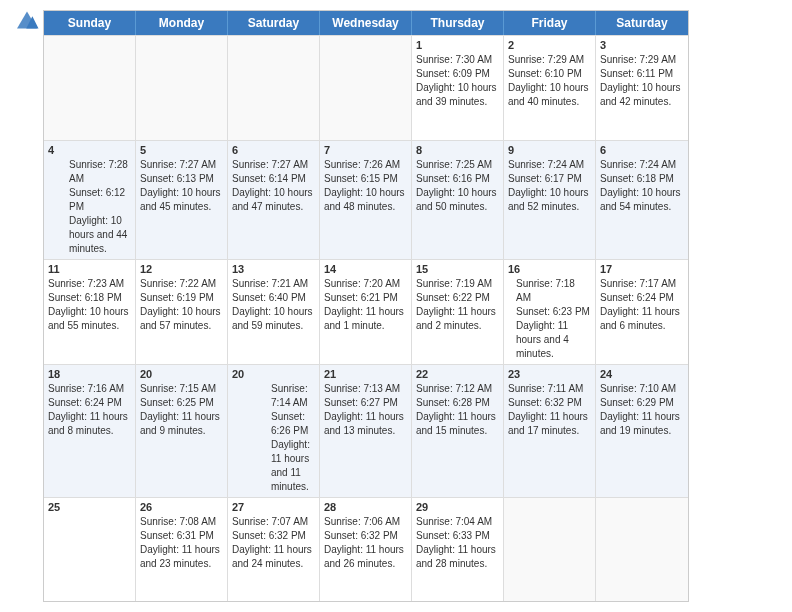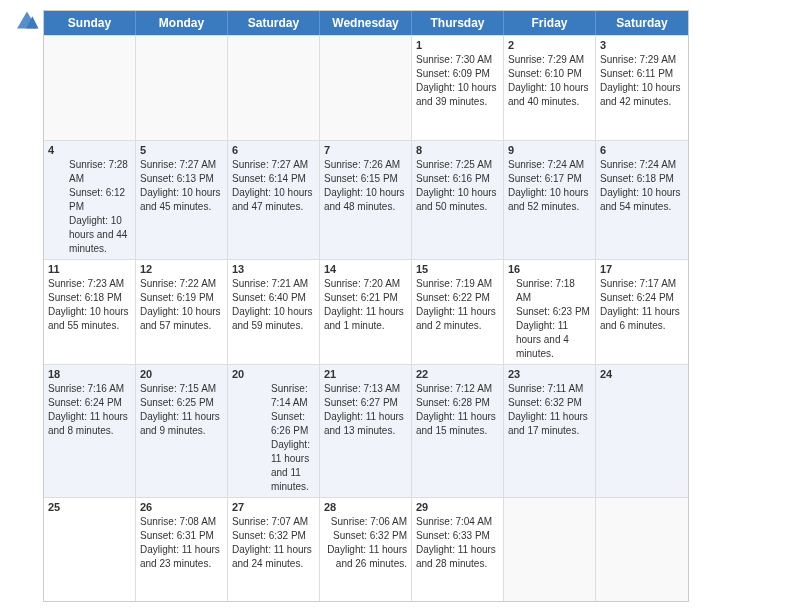--- a/index.html
+++ b/index.html
@@ -281,41 +281,44 @@
 Daylight: 11 hours and 15 minutes.</div>
           </div>
           <div class="cal-cell">
             <span class="day-num">23</span>
             <div class="day-info" style="white-space: pre-line;">Sunrise: 7:11 AM
 Sunset: 6:32 PM
 Daylight: 11 hours and 17 minutes.</div>
           </div>
           <div class="cal-cell">
             <span class="day-num">24</span>
+            <div class="day-info" style="white-space: pre-line;">Sunrise: 7:10 AM
+Sunset: 6:29 PM
+Daylight: 11 hours and 19 minutes.</div>
           </div>
         </div>
         <div class="cal-row">
           <div class="cal-cell">
             <span class="day-num">25</span>
           </div>
           <div class="cal-cell">
             <span class="day-num">26</span>
             <div class="day-info" style="white-space: pre-line;">Sunrise: 7:08 AM
 Sunset: 6:31 PM
 Daylight: 11 hours and 23 minutes.</div>
           </div>
           <div class="cal-cell">
             <span class="day-num">27</span>
             <div class="day-info" style="white-space: pre-line;">Sunrise: 7:07 AM
 Sunset: 6:32 PM
 Daylight: 11 hours and 24 minutes.</div>
           </div>
           <div class="cal-cell">
             <span class="day-num">28</span>
-            <div class="day-info" style="white-space: pre-line; text-align: right;">Sunrise: 7:06 AM
+            <div class="day-info" style="white-space: pre-line;">Sunrise: 7:06 AM
 Sunset: 6:32 PM
 Daylight: 11 hours and 26 minutes.</div>
           </div>
           <div class="cal-cell">
             <span class="day-num">29</span>
             <div class="day-info" style="white-space: pre-line;">Sunrise: 7:04 AM
 Sunset: 6:33 PM
 Daylight: 11 hours and 28 minutes.</div>
           </div>
           <div class="cal-cell empty"></div>

